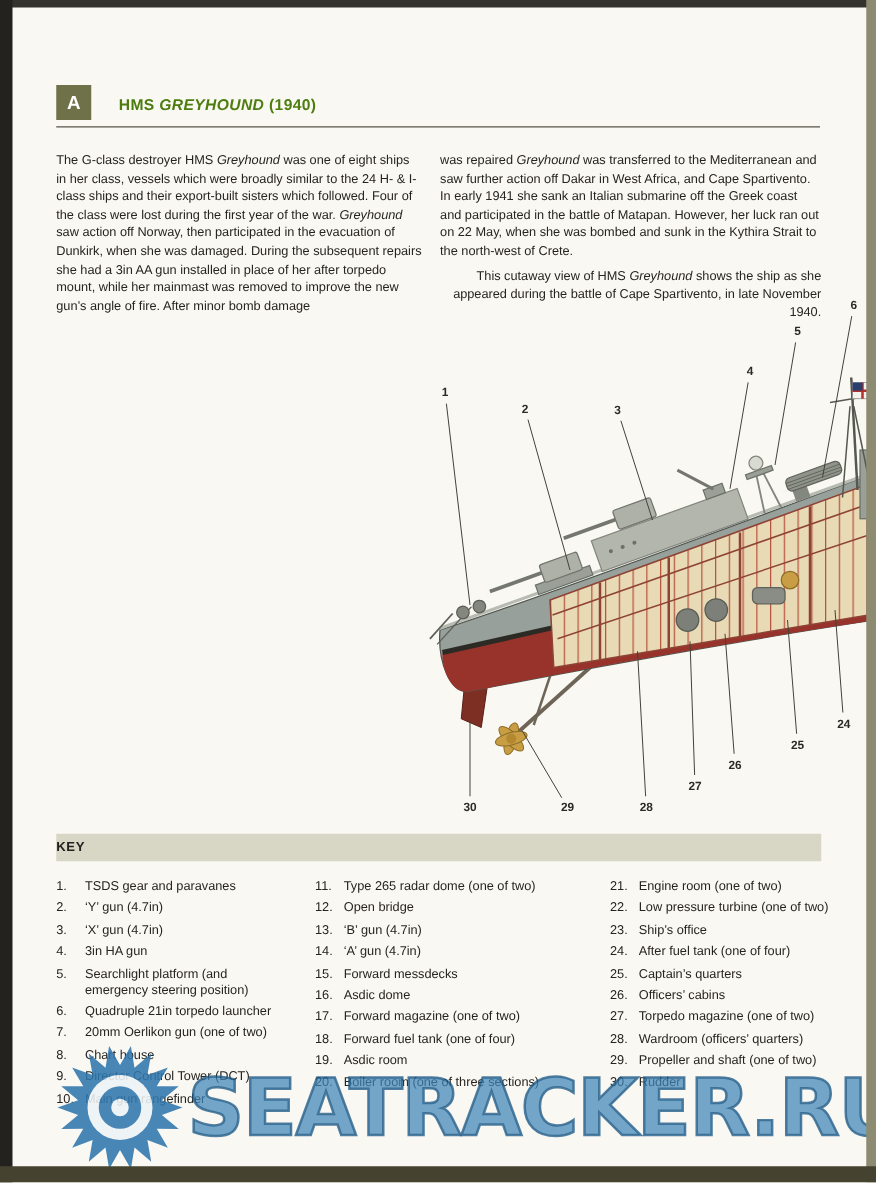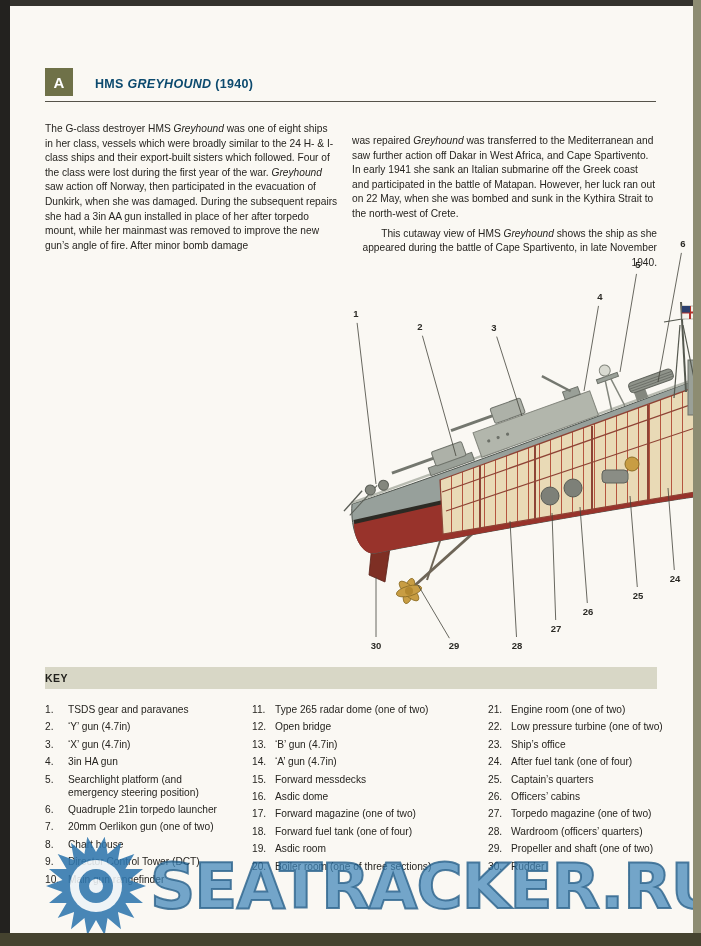--- a/index.html
+++ b/index.html
@@ -8,27 +8,27 @@
   :root{--accent-olive:#6f7148;--key-bar:#d8d7c6;--wm-blue:#3077ae;}
 
   .edge{position:absolute;z-index:30;}
   .edge-top{top:0;left:0;right:0;height:6px;background:#34332d;}
   .edge-left{top:0;left:0;bottom:0;width:10px;background:#23221f;}
   .edge-right{top:0;right:0;bottom:0;width:8px;background:#8d8c72;}
   .edge-bottom{bottom:0;left:0;right:0;height:13px;background:#45432f;}
 
   .badge{position:absolute;left:45px;top:68px;width:28px;height:28px;background:var(--accent-olive);
          color:#fff;font-size:15px;font-weight:bold;display:flex;align-items:center;justify-content:center;}
-  .page-title{position:absolute;left:95px;top:76px;font-size:12.5px;font-weight:bold;letter-spacing:.3px;line-height:16px;color:#0c4a6e;}
+  .page-title{position:absolute;left:95px;top:76px;font-size:12.5px;font-weight:bold;letter-spacing:.3px;line-height:16px;color:#4d7c0f;}
   .header-rule{position:absolute;left:45px;top:101px;width:611px;height:1px;background:#55534a;}
 
   .intro{position:absolute;left:45px;top:122px;width:612px;display:flex;gap:14px;
          font-size:10.2px;line-height:14.6px;color:#262420;}
   .intro .col1{width:295px;}
-  .intro .col2{width:307px;margin-top:12px;}
+  .intro .col2{width:307px;}
   .intro p + p{margin-top:5px;text-align:right;}
 
   .diagram{position:absolute;left:330px;top:230px;width:371px;height:435px;}
   .ship-svg{width:100%;height:100%;display:block;}
   .callout-num{font-family:"Liberation Sans",sans-serif;font-size:9.5px;font-weight:700;fill:#2b2a25;}
   .leader{stroke:#43423a;stroke-width:.8;fill:none;}
 
   .key-bar{position:absolute;left:45px;top:667px;width:612px;height:22px;background:var(--key-bar);
            display:flex;align-items:center;padding-left:0;font-size:10.5px;font-weight:bold;letter-spacing:.5px;color:#22211d;}
   .key-col{position:absolute;top:703px;font-size:10.2px;line-height:13px;color:#262420;}

